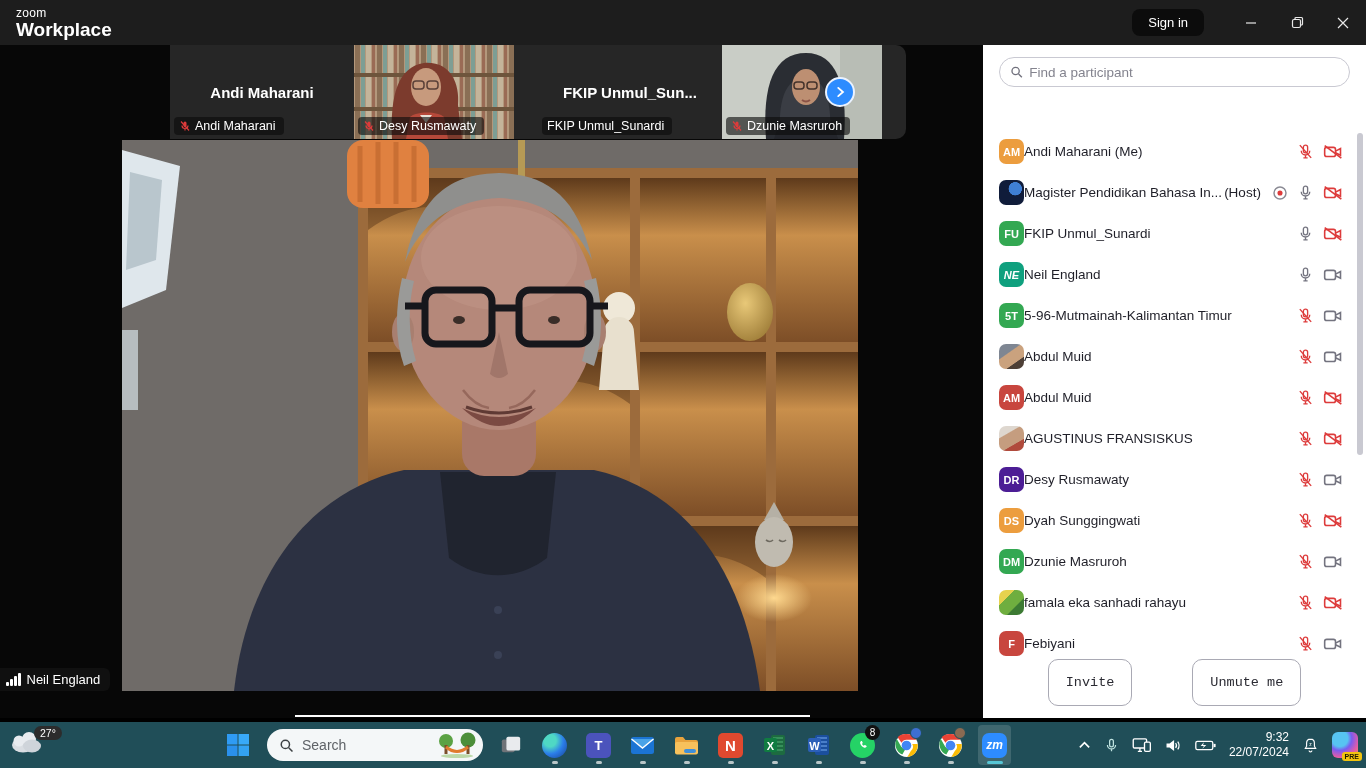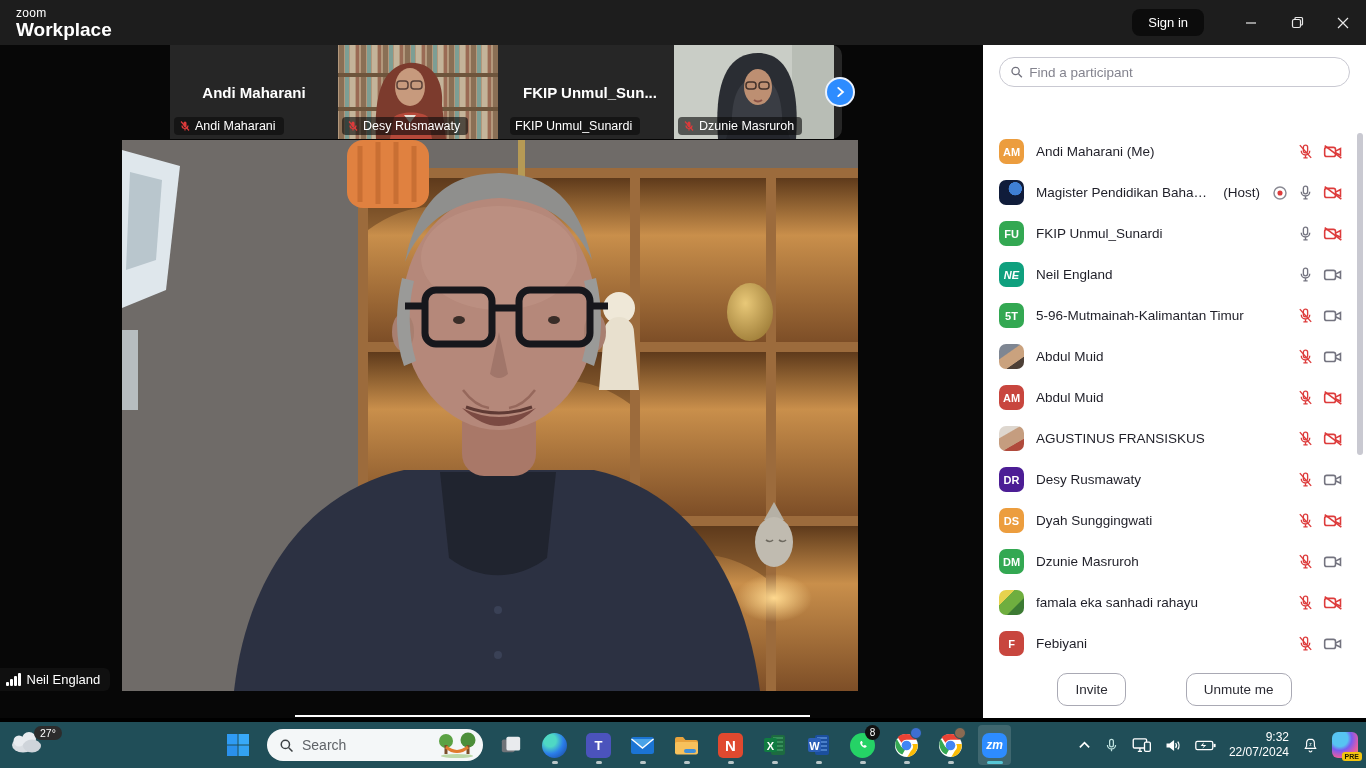--- a/index.html
+++ b/index.html
@@ -18,21 +18,21 @@
   .winbtn { width:46px; height:45px; display:flex; align-items:center; justify-content:center;
             color:#e8e8e8; cursor:pointer; }
   .winbtn svg { stroke:#e8e8e8; }
 
   
   .mainrow { position:absolute; left:0; top:45px; width:1366px; height:673px; display:flex; }
   .video-area { position:relative; width:983px; height:673px; background:#070707; overflow:hidden; }
 
   
   .strip { position:absolute; left:170px; top:0; height:94px; display:flex; }
-  .tile { position:relative; width:168px; height:94px; background:#262626; overflow:hidden; }
+  .tile { position:relative; width:184px; height:94px; background:#262626; overflow:hidden; }
   .tile.last { border-radius:0 10px 10px 0; }
   .tile .center-name { position:absolute; inset:0; display:flex; align-items:center; justify-content:center;
                        color:#fff; font-weight:700; font-size:15px; text-align:center; padding:0 6px; }
   .tile-label { position:absolute; left:4px; bottom:4px; display:flex; align-items:center; gap:4px;
                 background:rgba(12,12,12,.62); border-radius:4px; padding:2px 8px 2px 5px;
                 color:#fff; font-size:12.5px; white-space:nowrap; max-width:152px; overflow:hidden; }
   .next-btn { position:absolute; left:825px; top:32px; width:30px; height:30px; border-radius:50%;
               background:#2d8cff; border:2px solid #eaf2ff; color:#fff; display:flex; align-items:center;
               justify-content:center; cursor:pointer; }
 
@@ -51,39 +51,39 @@
                   display:flex; align-items:center; }
   .panel-title { flex:1; text-align:center; font-size:15px; font-weight:700; color:#232333; padding-left:56px; }
   .ph-icons { display:flex; align-items:center; gap:14px; padding-right:14px; }
   .ph-icons svg { cursor:pointer; }
   .search-wrap { margin:12px 16px 6px 16px; height:30px; border:1px solid #c9c9d2; border-radius:16px;
                  display:flex; align-items:center; padding:0 10px; gap:6px; background:#fff; }
   .search-wrap input { border:none; outline:none; font-size:13.5px; color:#232333; width:100%;
                        font-family:"Liberation Sans", sans-serif; }
   .search-wrap input::placeholder { color:#83838e; }
   .plist { position:absolute; left:0; top:86px; width:372px; }
-  .p-row { height:41px; display:flex; align-items:center; padding:0 12px 0 16px; gap:12px; cursor:pointer; }
+  .p-row { height:41px; display:flex; align-items:center; padding:0 12px 0 16px; cursor:pointer; }
   .avatar { width:25px; height:25px; border-radius:7px; flex:0 0 25px; display:flex; align-items:center;
             justify-content:center; color:#fff; font-size:11px; font-weight:700; overflow:hidden; }
   .av-orange { background:#ec9d3e; } .av-green { background:#33a852; } .av-teal { background:#0fa07e;font-style:italic; }
   .av-blue { background:#4c1d95; } .av-red { background:#c8463e; }
   .av-magister { background:radial-gradient(circle at 65% 35%, #3f7fd4 0 28%, #101c3a 30%); }
   .av-photo1 { background:linear-gradient(145deg,#7e8692 0 35%, #caa27e 38% 70%, #4d3f36 72%); }
   .av-photo2 { background:linear-gradient(150deg,#ded7cf 0 30%, #c59d7f 33% 68%, #b04a3c 70%); }
   .av-cartoon { background:linear-gradient(135deg,#e6d24e 0 30%, #6fae3f 32% 65%, #3c7a33 67%); }
   .p-name { font-size:13.5px; color:#1f1f28; white-space:nowrap; overflow:hidden; text-overflow:ellipsis; }
   .p-host { font-size:13.5px; color:#1f1f28; margin-left:2px; white-space:nowrap; }
   .p-icons { margin-left:auto; display:flex; align-items:center; gap:9px; }
   .st-red { color:#dd3b3b; } .st-gray { color:#73737f; }
   .pscroll { position:absolute; right:3px; top:88px; width:6px; height:322px; border-radius:3px;
              background:#c9c9d1; cursor:pointer; }
   .panel-footer { position:absolute; left:0; bottom:12px; width:100%; display:flex; justify-content:center;
                   gap:60px; }
-  .pf-btn { background:#fff; border:1px solid #a9a9b4; border-radius:10px; padding:8px 17px;
-            font-size:13.5px; color:#2b2b33; cursor:pointer; font-family:Liberation Sans, sans-serif; }
+  .pf-btn { background:#fff; border:1px solid #a9a9b4; border-radius:10px; padding:15px 17px;
+            font-size:13.5px; color:#2b2b33; cursor:pointer; font-family:Liberation Mono, monospace; }
 
   
   .taskbar { position:absolute; left:0; top:722px; width:1366px; height:46px; background:#204e58;
              display:flex; align-items:center; }
   .weather { position:absolute; left:10px; top:6px; width:56px; height:36px; cursor:pointer; }
   .temp-badge { position:absolute; left:24px; top:-2px; background:#2c2c2c; color:#fff; font-size:10.5px;
                 border-radius:8px; padding:1px 6px; }
   .tb-center { position:absolute; left:220px; top:0; height:46px; display:flex; align-items:center; gap:11px; }
   .tb-item { position:relative; width:33px; height:40px; display:flex; align-items:center;
              justify-content:center; cursor:pointer; border-radius:4px; }

